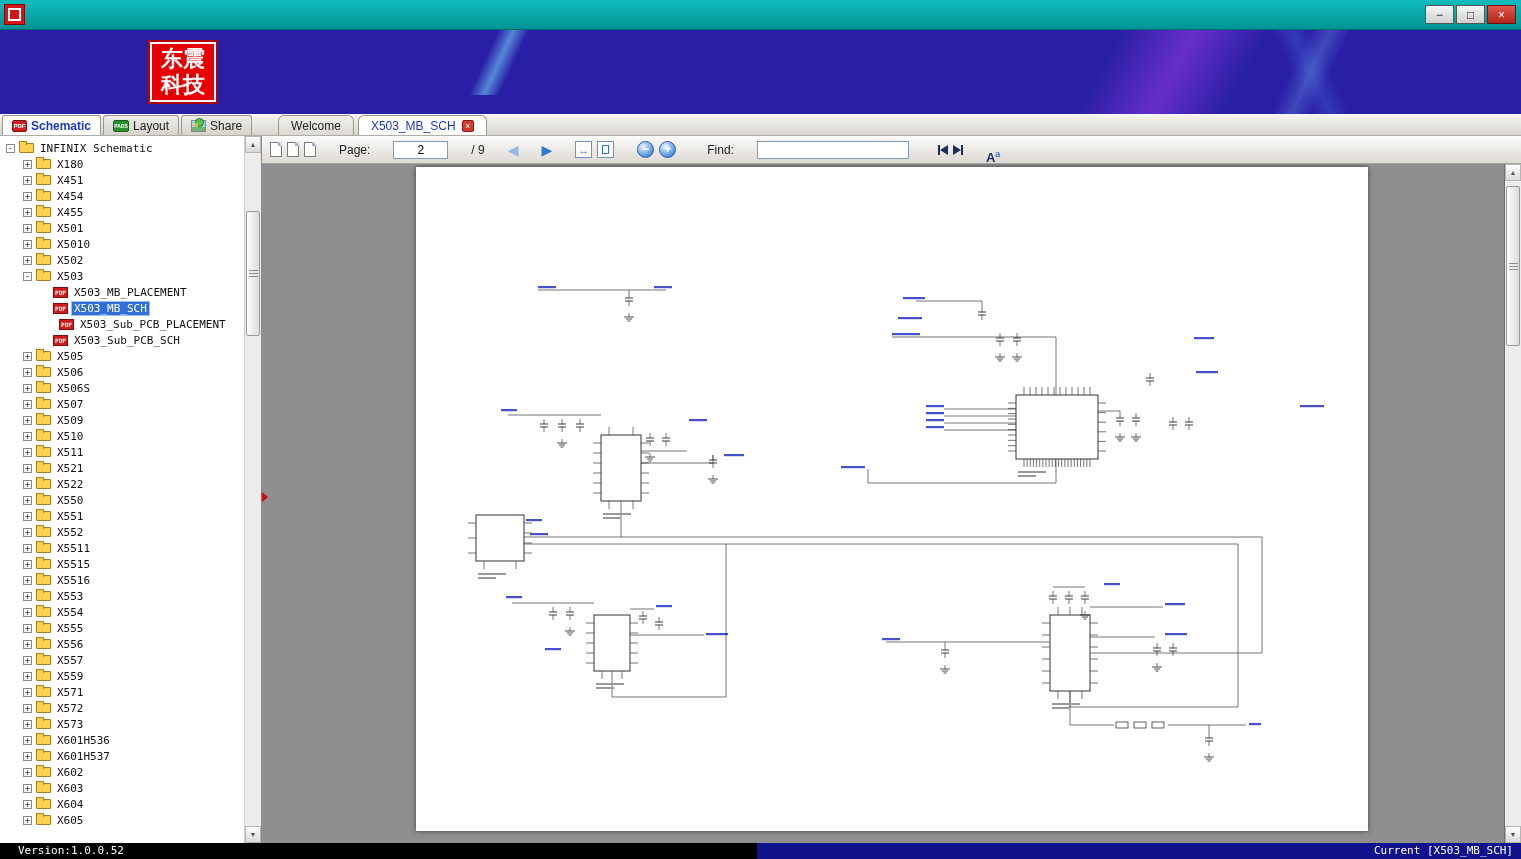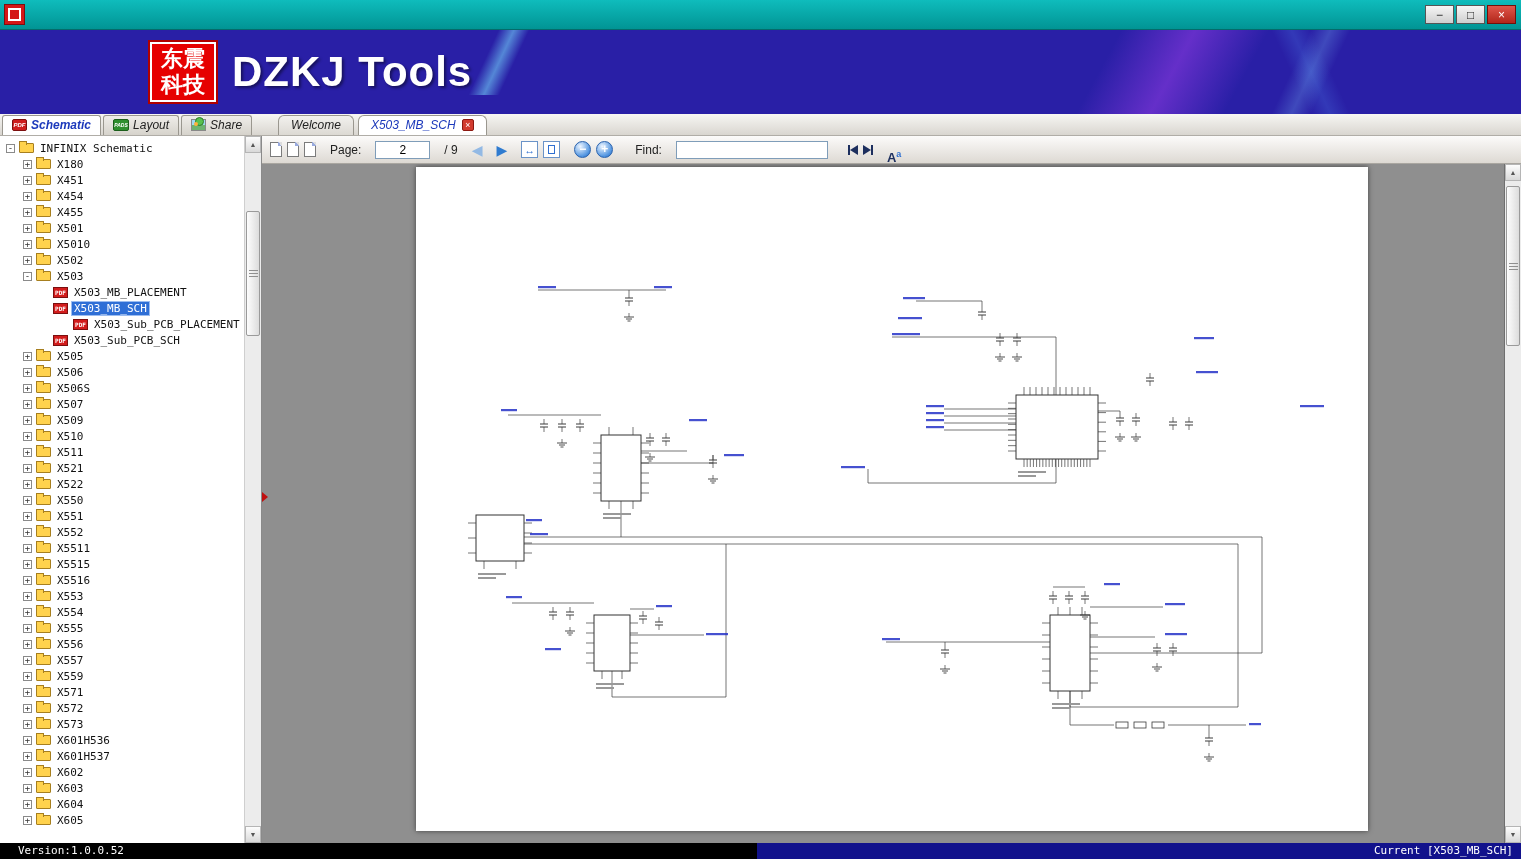--- a/index.html
+++ b/index.html
@@ -17,21 +17,21 @@
   
   .banner { height: 84px; background: #291fa6; position: relative; display: flex; align-items: center; overflow: hidden; }
   .purple-band { position: absolute; right: 240px; top: -30px; width: 220px; height: 150px; background: linear-gradient(100deg, transparent 20%, rgba(150,60,230,.55) 50%, transparent 80%); transform: skewX(-20deg); }
   .cyan-streak { position: absolute; left: 420px; top: -5px; width: 160px; height: 70px; background: linear-gradient(115deg, transparent 42%, rgba(120,220,255,.55) 50%, transparent 58%); }
   .cyan-streak2 { position: absolute; right: 30px; top: 0; width: 360px; height: 84px; background: linear-gradient(115deg, transparent 45%, rgba(130,200,255,.25) 50%, transparent 55%), linear-gradient(65deg, transparent 45%, rgba(90,160,255,.2) 50%, transparent 55%); }
   .logo { width: 66px; height: 60px; margin-left: 150px; background: #e60000; border: 2px solid #ffffff; box-shadow: 0 0 0 2px #b00000; display: flex; flex-direction: column; align-items: center; justify-content: center; color: #fff; font-weight: bold; font-size: 22px; line-height: 26px; z-index: 1; font-family: "DejaVu Sans", sans-serif; }
   .app-title { color: #fff; font-size: 42px; font-weight: bold; margin-left: 16px; letter-spacing: 1px; text-shadow: 2px 2px 3px rgba(0,0,0,.45); z-index: 1; }
   .subtitle { position: absolute; right: 112px; top: 50%; transform: translateY(-50%); color: #f5f5f5; font-size: 28px; text-shadow: 1px 1px 2px rgba(0,0,0,.45); z-index: 1; }
 
   
-  .tabs-row { height: 22px; background: linear-gradient(#f7f6f3, #d9d6d0); display: flex; align-items: center; border-bottom: 1px solid #b0ada7; font-style: italic; }
+  .tabs-row { height: 22px; background: linear-gradient(#f7f6f3, #d9d6d0); display: flex; align-items: flex-end; border-bottom: 1px solid #b0ada7; }
   .ribbon-tab { height: 20px; display: flex; align-items: center; gap: 4px; padding: 0 9px; font-size: 12px; color: #222; border: 1px solid #9a978f; border-bottom: none; border-radius: 3px 3px 0 0; background: linear-gradient(#efede9, #d6d3cc); margin-left: 2px; cursor: default; }
   .ribbon-tab.active { background: #fff; color: #1c39bb; font-weight: bold; }
   .i-pdf { width: 15px; height: 12px; background: #ce1e1e; border: 1px solid #7c0f0f; color: #fff; font-size: 6px; font-weight: bold; display: flex; align-items: center; justify-content: center; border-radius: 2px; }
   .i-pads { width: 16px; height: 12px; background: #2e8f2e; border: 1px solid #1b5e1b; color: #fff; font-size: 5px; font-weight: bold; display: flex; align-items: center; justify-content: center; border-radius: 2px; }
   .i-share { width: 15px; height: 12px; border: 1px solid #888; background: linear-gradient(#9ed9f2 55%, #6cb470 55%); position: relative; }
   .i-share::before { content: ""; position: absolute; right: 1px; top: -3px; width: 7px; height: 7px; border-radius: 50%; background: #57c24f; border: 1px solid #2d7c28; }
   .i-share::after { content: ""; position: absolute; left: 2px; top: 2px; width: 4px; height: 4px; border-radius: 50%; background: #ffb13b; }
   .doc-tabs { display: flex; align-items: flex-end; margin-left: 22px; }
   .doc-tab { height: 20px; padding: 0 12px; display: flex; align-items: center; gap: 6px; font-size: 12px; color: #222; border: 1px solid #9a978f; border-bottom: none; border-radius: 6px 6px 0 0; background: linear-gradient(#f2f1ee, #dcd9d3); margin-left: 4px; cursor: default; }
   .doc-tab.active { background: #fff; color: #1c39bb; }
@@ -52,21 +52,21 @@
   .tree-row.selected .tree-label { background: #2f6fd6; color: #fff; outline: 1px solid #9cbdf0; }
 
   .vscroll { position: absolute; top: 0; right: 0; bottom: 0; width: 17px; background: #ececec; border-left: 1px solid #cfcfcf; }
   .scroll-btn { position: absolute; left: 0; right: 0; height: 17px; display: flex; align-items: center; justify-content: center; font-size: 7px; color: #555; background: linear-gradient(#fdfdfd, #d9d9d9); border: 1px solid #b5b5b5; }
   .scroll-btn.top { top: 0; }
   .scroll-btn.bottom { bottom: 0; }
   .scroll-thumb { position: absolute; left: 1px; right: 1px; background: linear-gradient(90deg, #fdfdfd, #dcdcdc); border: 1px solid #9a9a9a; border-radius: 2px; display: flex; align-items: center; justify-content: center; }
   .grip { width: 9px; height: 7px; background: repeating-linear-gradient(#8f8f8f 0 1px, transparent 1px 3px); }
 
   .viewer-col { flex: 1; display: flex; flex-direction: column; position: relative; min-width: 0; }
-  .toolbar { height: 28px; background: linear-gradient(#fcfbfa, #ddd9d3); border-bottom: 1px solid #a9a6a0; display: flex; align-items: center; padding: 0 8px; gap: 14px; font-size: 12px; color: #222; }
+  .toolbar { height: 28px; background: linear-gradient(#fcfbfa, #ddd9d3); border-bottom: 1px solid #a9a6a0; display: flex; align-items: center; padding: 0 8px; gap: 23px; font-size: 12px; color: #222; }
   .tb-group { display: flex; align-items: center; gap: 5px; }
   .sheet { width: 12px; height: 15px; background: #fff; border: 1px solid #7b7b7b; position: relative; }
   .sheet.double::after { content: ""; position: absolute; left: 3px; top: -4px; width: 12px; height: 15px; background: #fff; border: 1px solid #7b7b7b; z-index: -1; }
   .sheet .fold { position: absolute; right: -1px; top: -1px; width: 4px; height: 4px; background: linear-gradient(225deg, #ddd 50%, #9ad 50%); }
   .page-input { width: 55px; height: 18px; border: 1px solid #7f9db9; padding: 0 4px; font-size: 12px; text-align: center; font-family: "Liberation Sans", sans-serif; }
   .find-input { width: 152px; height: 18px; border: 1px solid #7f9db9; padding: 0 4px; font-size: 12px; font-family: "Liberation Sans", sans-serif; }
   .nav-arrow { font-size: 14px; color: #2f7bd0; line-height: 18px; }
   .nav-arrow.prev { color: #93b9e4; }
   .fit-box { width: 17px; height: 17px; border: 1px solid #6a93c8; background: #fff; color: #2f6fd0; font-size: 11px; display: flex; align-items: center; justify-content: center; }
   .inner-page { width: 7px; height: 9px; border: 1px solid #2f6fd0; }
@@ -102,21 +102,20 @@
 </div>
 
 <div class="banner">
   <div class="cyan-streak"></div>
   <div class="purple-band"></div>
   <div class="cyan-streak2"></div>
   <div class="logo">
     <span>东震</span>
     <span>科技</span>
   </div>
-  <div class="app-title">DZKJ Tools</div>
 </div>
 
 <div class="tabs-row">
   <div class="ribbon-tab active">
     <span class="i-pdf">PDF</span>
     <span>Schematic</span>
   </div>
   <div class="ribbon-tab">
     <span class="i-pads">PADS</span>
     <span>Layout</span>
@@ -188,21 +187,21 @@
         <div class="tree-row" style="padding-left: 40px;">
           <span class="tree-spacer"></span>
           <span class="pdf-ico">PDF</span>
           <span class="tree-label">X503_MB_PLACEMENT</span>
         </div>
         <div class="tree-row selected" style="padding-left: 40px;">
           <span class="tree-spacer"></span>
           <span class="pdf-ico">PDF</span>
           <span class="tree-label">X503_MB_SCH</span>
         </div>
-        <div class="tree-row" style="padding-left: 60px;">
+        <div class="tree-row" style="padding-left: 46px;">
           <span class="tree-spacer"></span>
           <span class="pdf-ico">PDF</span>
           <span class="tree-label">X503_Sub_PCB_PLACEMENT</span>
         </div>
         <div class="tree-row" style="padding-left: 40px;">
           <span class="tree-spacer"></span>
           <span class="pdf-ico">PDF</span>
           <span class="tree-label">X503_Sub_PCB_SCH</span>
         </div>
         <div class="tree-row" style="padding-left: 23px;">

